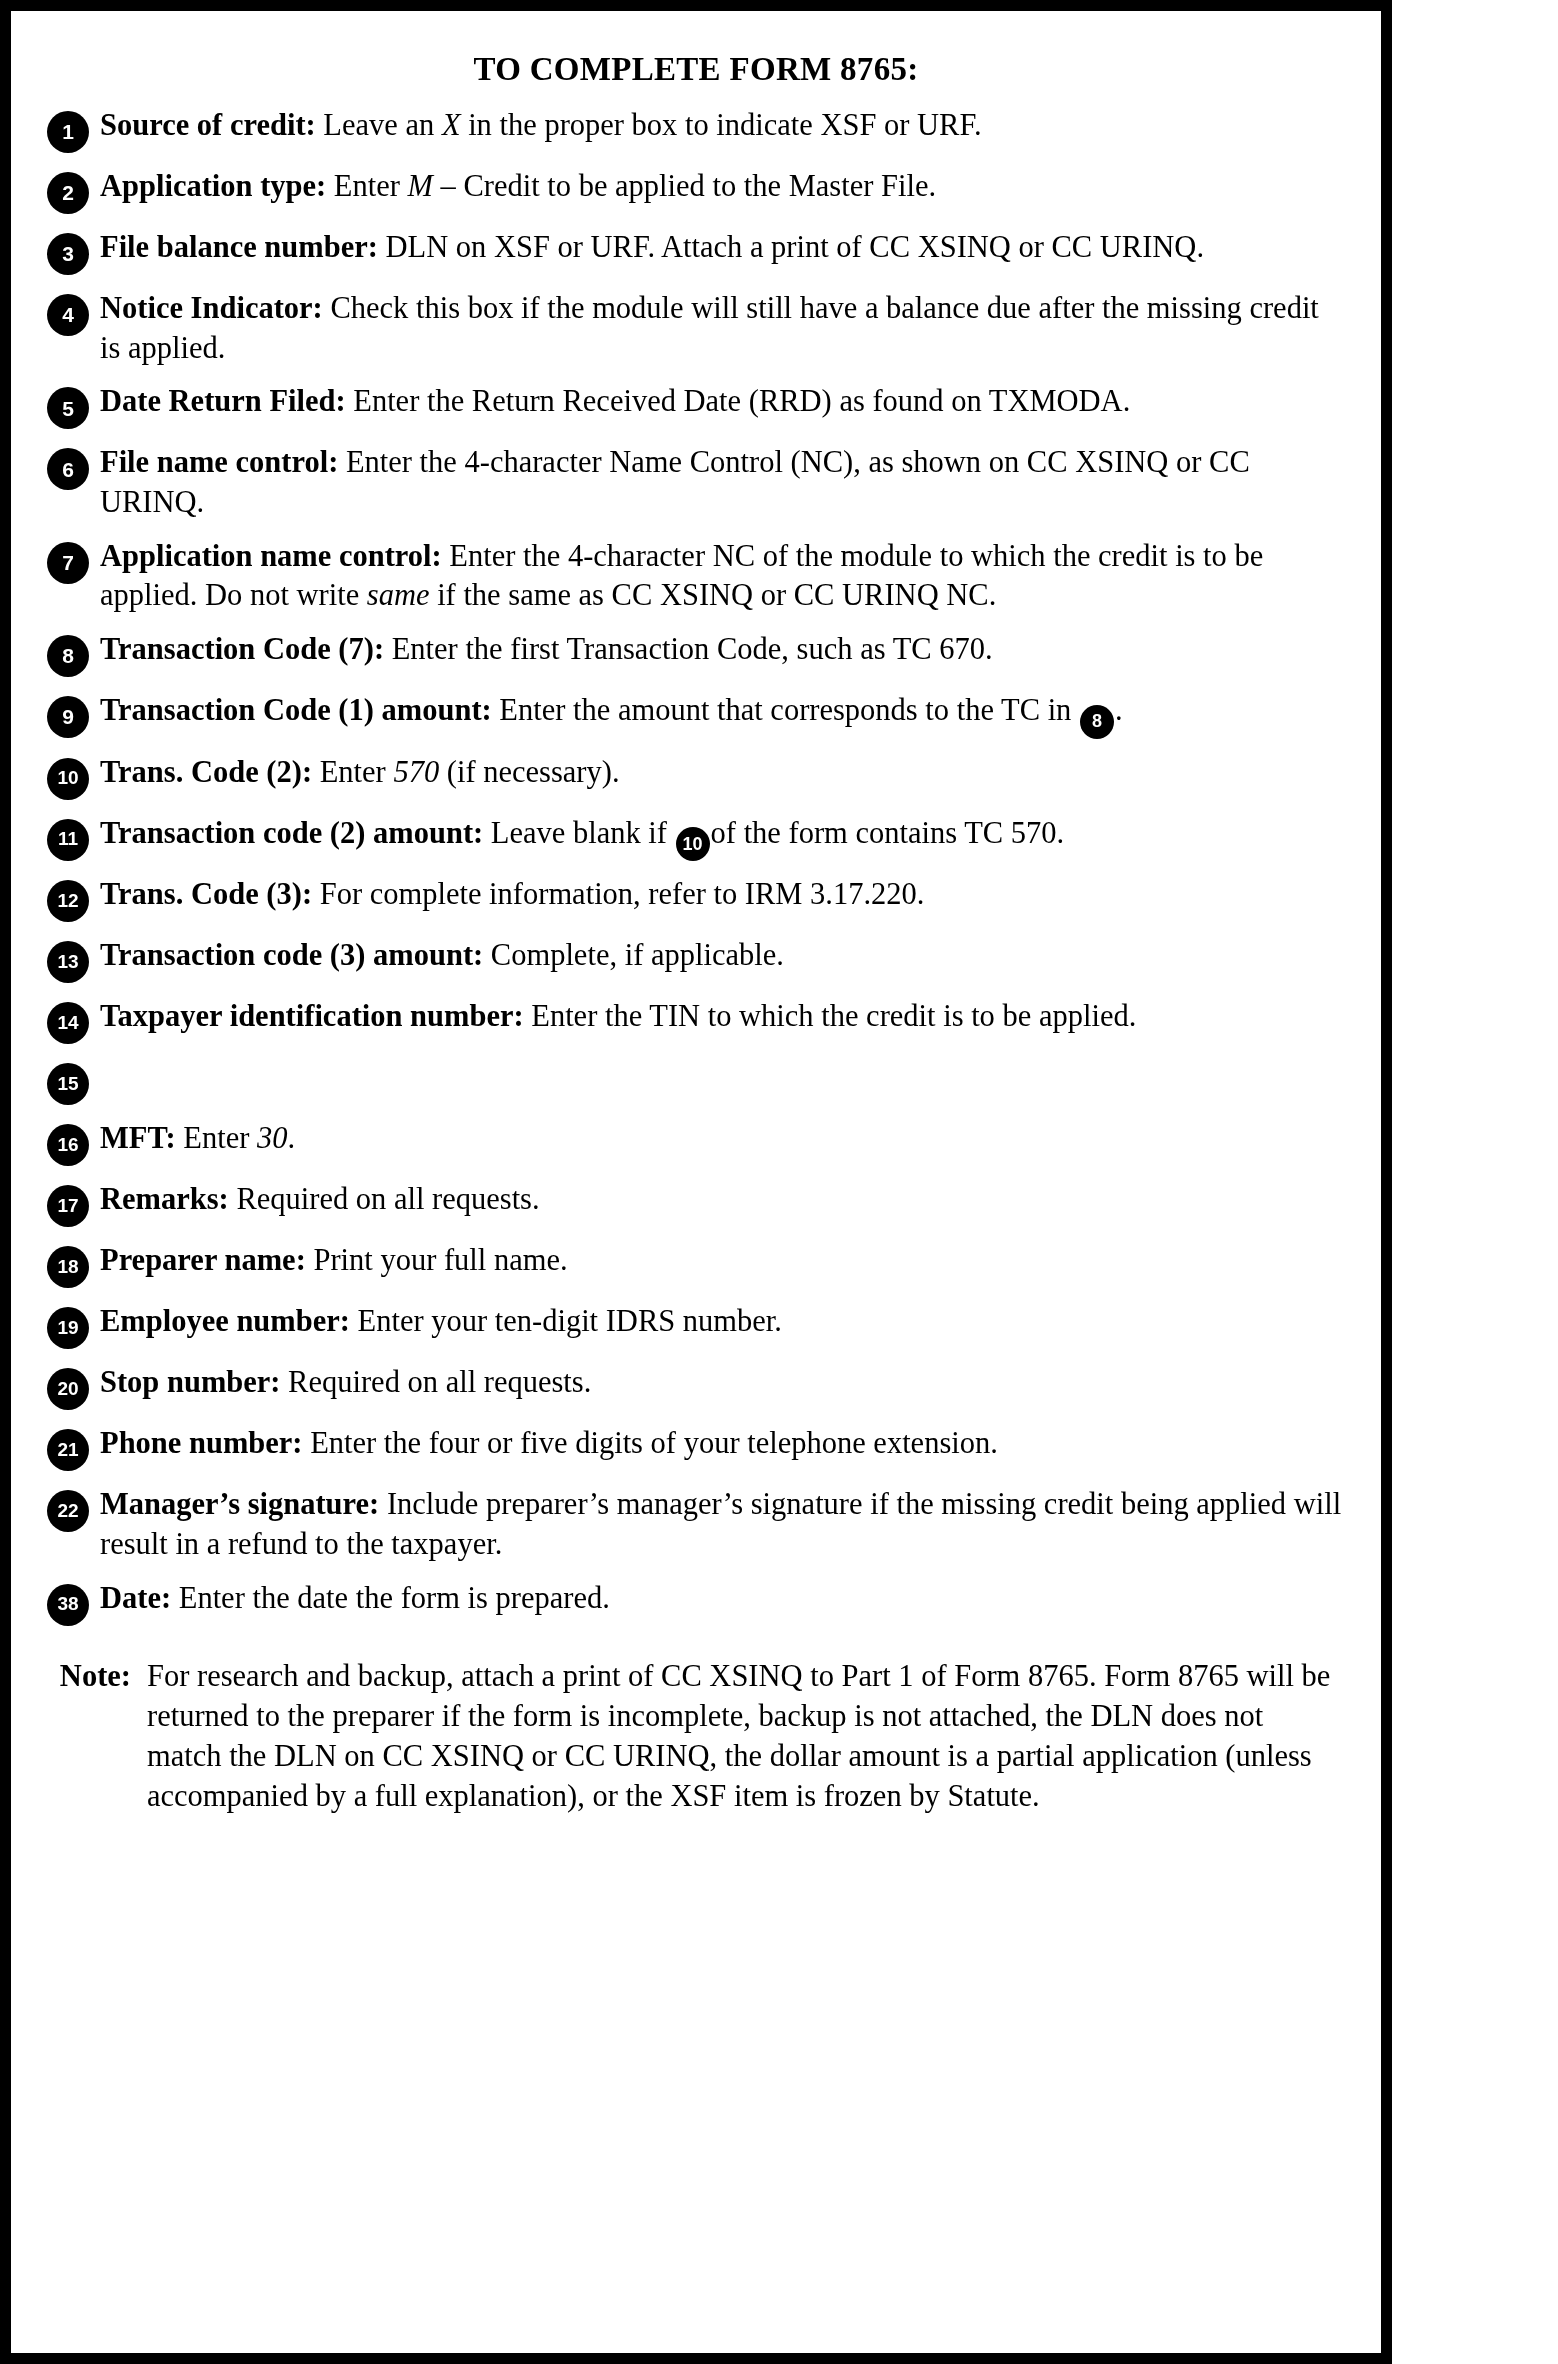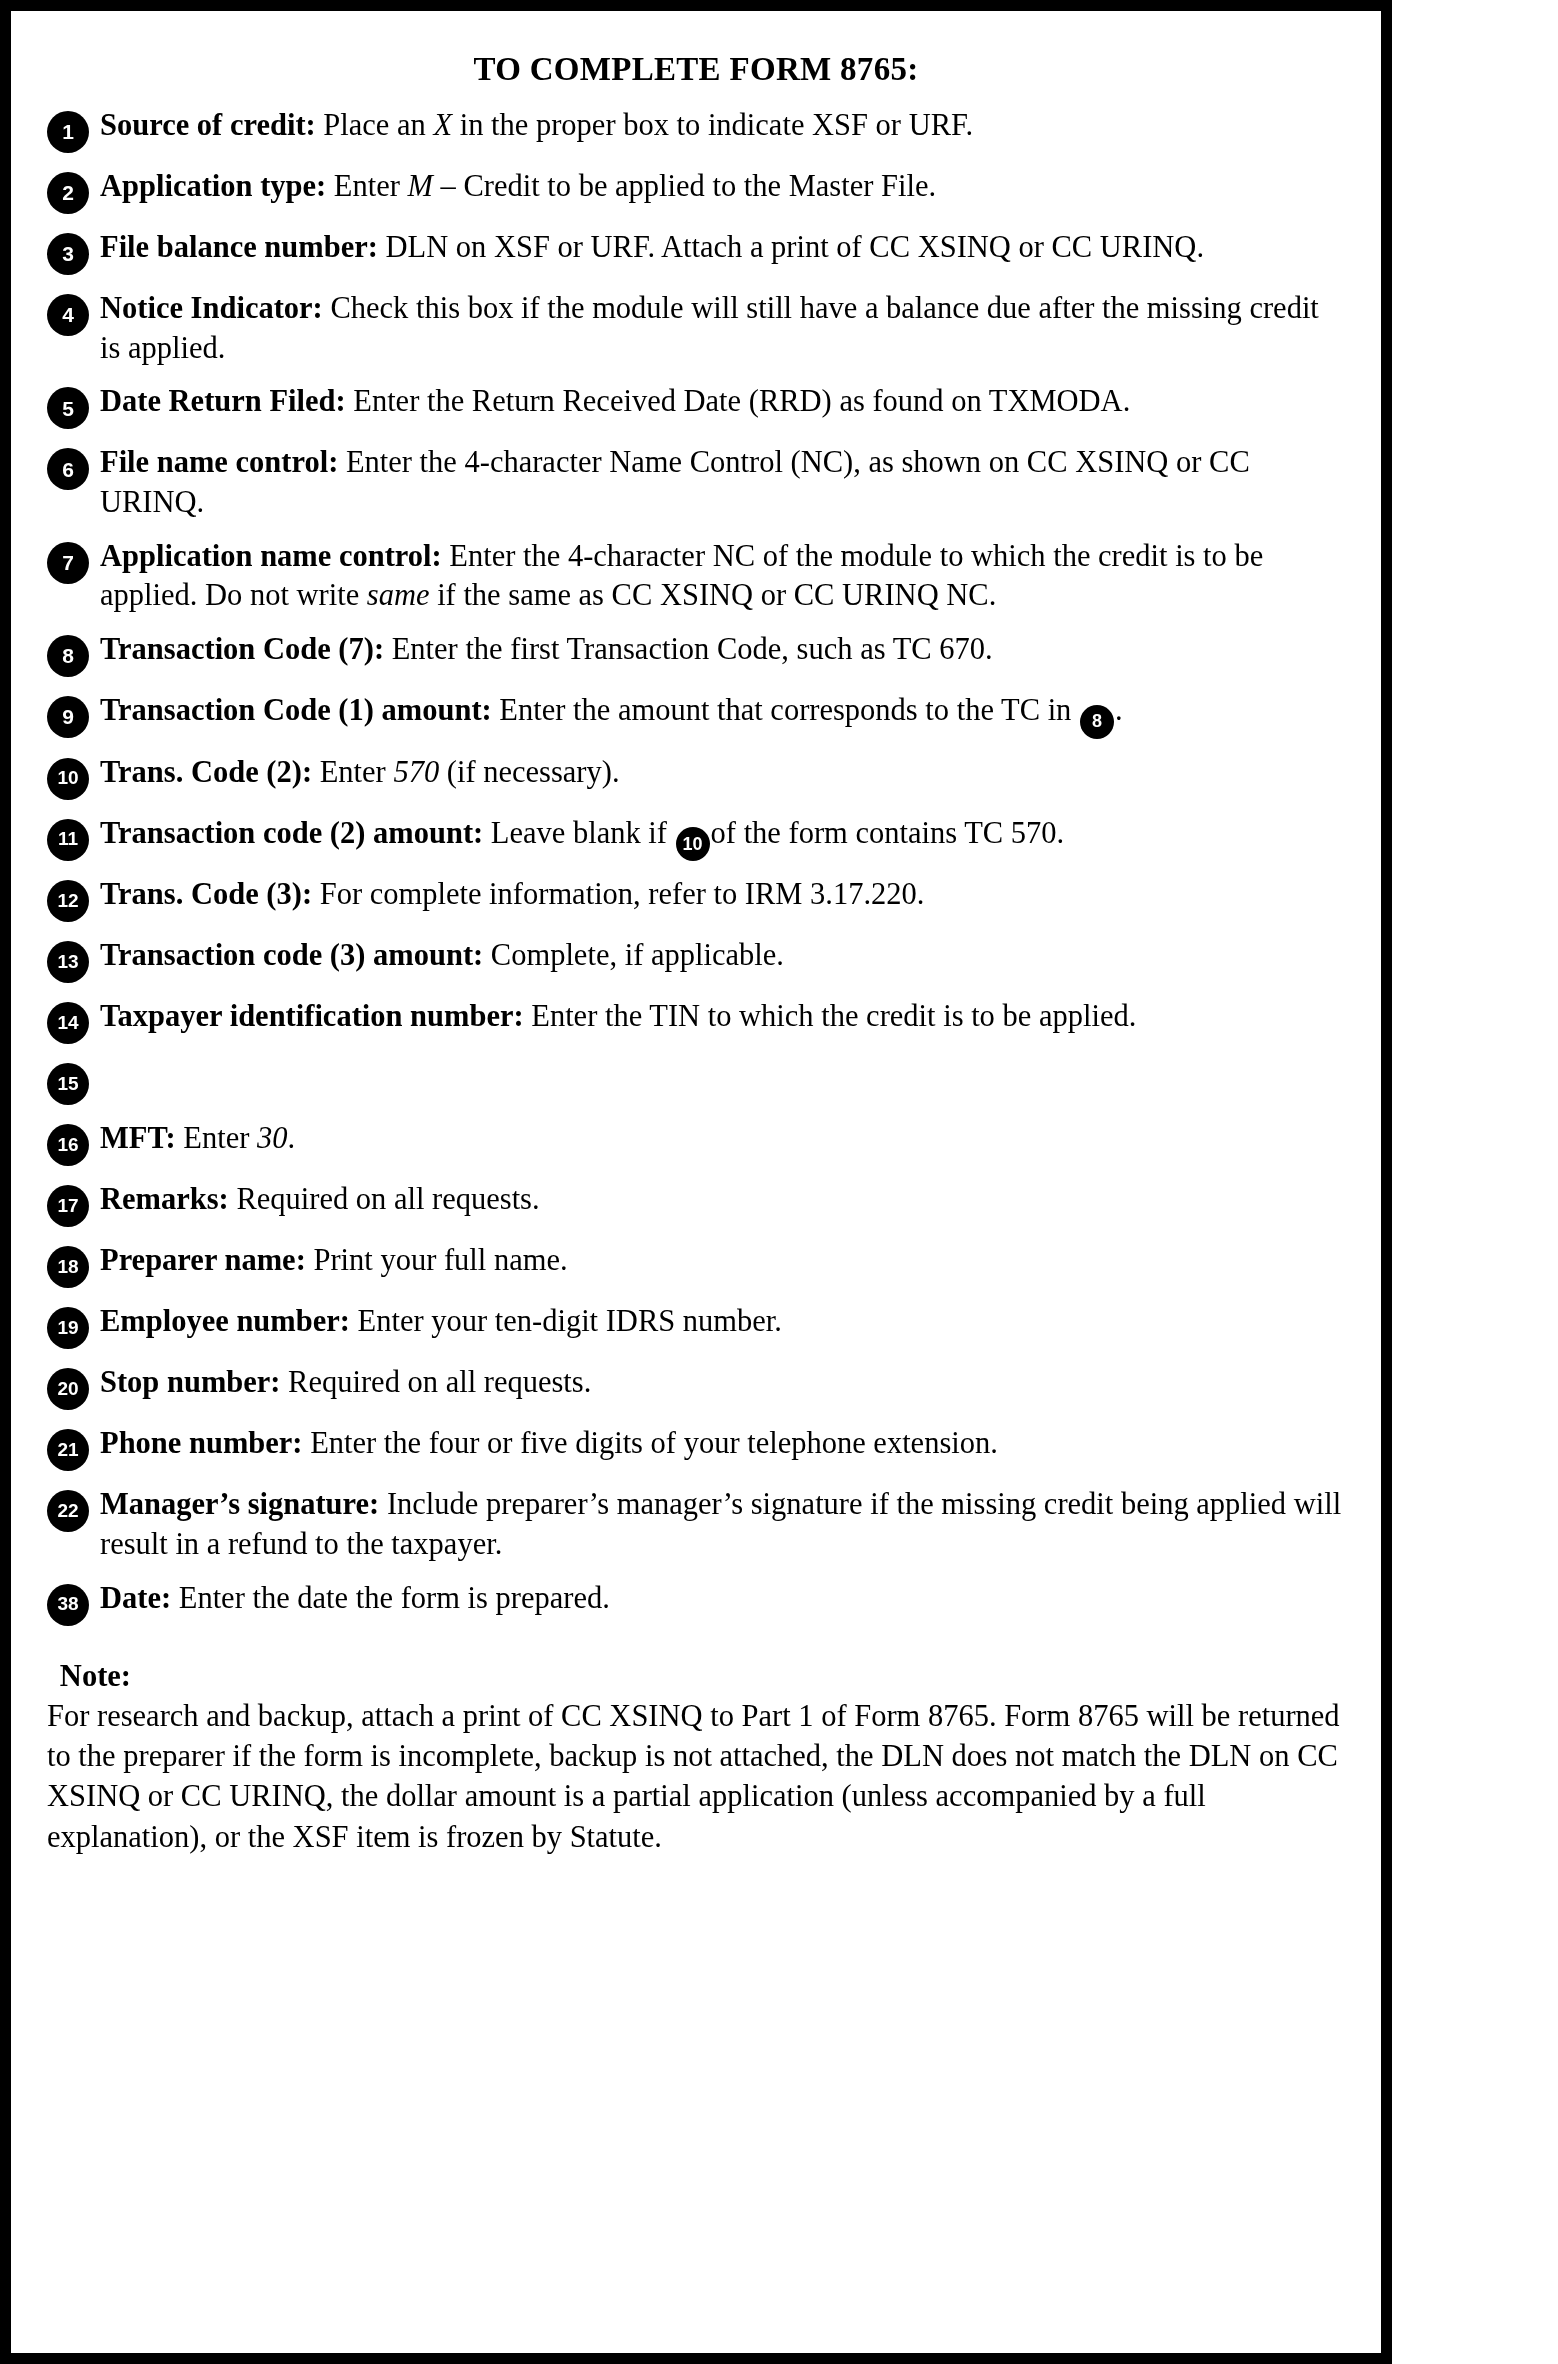--- a/index.html
+++ b/index.html
@@ -84,21 +84,20 @@
     font-size: 18px;
     vertical-align: -7px;
     margin: 0 1px;
   }
   .note {
     display: flex;
     align-items: flex-start;
     margin-top: 30px;
     font-size: 30.5px;
     line-height: 1.32;
-    flex-direction: column;
   }
   .note-label {
     font-weight: bold;
     flex: 0 0 auto;
     width: 100px;
     text-align: right;
     padding-right: 16px;
     box-sizing: border-box;
   }
   .note-body {
@@ -109,21 +108,21 @@
 </head>
 <body>
 
 <div class="page">
 
   <div class="doc-title">TO COMPLETE FORM 8765:</div>
 
   <ul class="items" id="instruction-list">
       <li class="item">
         <span class="num">1</span>
-        <span class="body-text"><span class="lbl">Source of credit:</span><span> Place an </span><span class="ital">X</span><span> in the proper box to indicate XSF or URF.</span></span>
+        <span class="body-text"><span class="lbl">Source of credit:</span><span> Leave an </span><span class="ital">X</span><span> in the proper box to indicate XSF or URF.</span></span>
       </li>
       <li class="item">
         <span class="num">2</span>
         <span class="body-text"><span class="lbl">Application type:</span><span> Enter </span><span class="ital">M</span><span> – Credit to be applied to the Master File.</span></span>
       </li>
       <li class="item">
         <span class="num">3</span>
         <span class="body-text"><span class="lbl">File balance number:</span><span> DLN on XSF or URF. Attach a print of CC XSINQ or CC URINQ.</span></span>
       </li>
       <li class="item">

